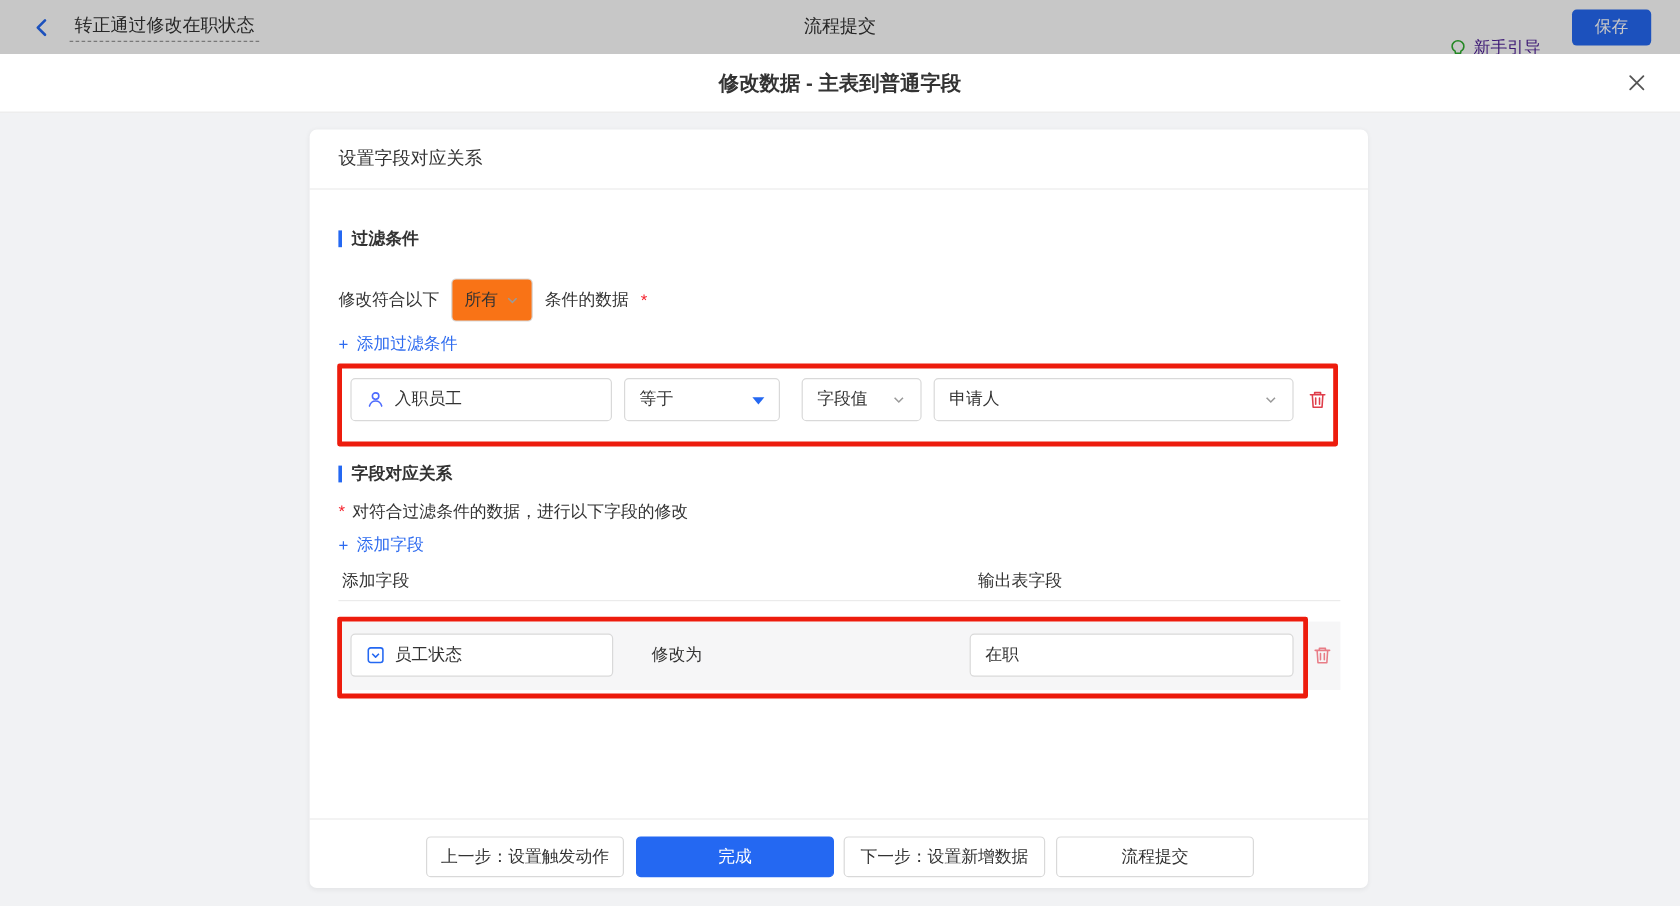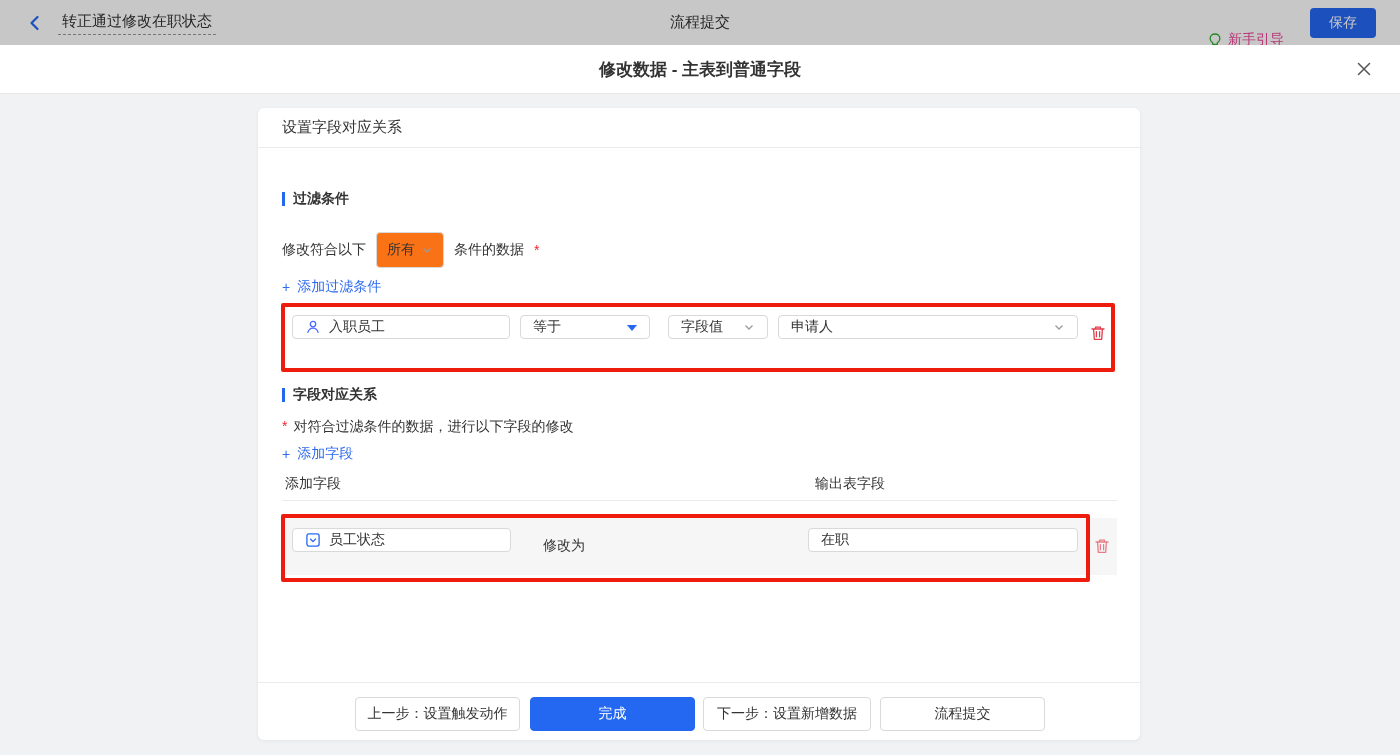--- a/index.html
+++ b/index.html
@@ -8,54 +8,54 @@
   .stage { position:relative; width:1400px; height:755px; background:#f1f2f4; overflow:hidden; }
 
   
   .topbar { position:absolute; left:0; top:0; width:1400px; height:45px; background:#ffffff;
             display:flex; align-items:center; }
   .tb-overlay { position:absolute; inset:0; background:rgba(0,0,0,0.22); pointer-events:none; }
   .tb-left { display:flex; align-items:center; margin-left:26px; gap:14px; }
   .tb-flow-name { font-size:15px; color:#333; border-bottom:1px dashed #9a9a9a; padding:2px 4px 3px 4px; }
   .tb-center { position:absolute; left:50%; transform:translateX(-50%); font-size:15px; color:#333; }
   .tb-right { position:absolute; right:24px; top:0; height:45px; display:flex; align-items:center; gap:26px; }
-  .guide { display:flex; align-items:center; gap:5px; color:#ec4899; font-size:14px; cursor:pointer;margin-top:34px; }
+  .guide { display:flex; align-items:center; gap:5px; color:#4c1d95; font-size:14px; cursor:pointer;margin-top:34px; }
   .save-btn { width:66px; height:30px; background:#2468f2; color:#fff; font-size:14px;
               border:none; border-radius:4px; cursor:pointer; font-family:inherit; }
 
   
   .modal-header { position:absolute; left:0; top:45px; width:1400px; height:49px; background:#fff;
                   border-bottom:1px solid #e9e9e9; display:flex; align-items:center; justify-content:center; }
   .modal-title { font-size:17px; font-weight:700; color:#333; }
   .close-btn { position:absolute; right:26px; top:14px; width:20px; height:20px; cursor:pointer;
                display:flex; align-items:center; justify-content:center; }
 
   
   .card { position:absolute; left:258px; top:108px; width:882px; height:632px; background:#fff;
           border-radius:6px; box-shadow:0 1px 4px rgba(0,0,0,0.06); }
-  .card-header { position:absolute; left:0; top:0; width:100%; height:40px; border-bottom:1px solid #ebebeb;
+  .card-header { position:absolute; left:0; top:0; width:100%; height:50px; border-bottom:1px solid #ebebeb;
                  display:flex; align-items:center; padding-left:24px; font-size:15px; color:#333; }
 
   .sec-title { position:absolute; left:24px; display:flex; align-items:center; gap:8px;
                font-size:14px; font-weight:700; color:#333; }
   .sec-bar { width:3px; height:14px; background:#2468f2; }
   .sec1 { top:82px; } .sec2 { top:278px; }
 
   .cond-line { position:absolute; left:24px; top:124px; height:36px; display:flex; align-items:center;
                gap:10px; font-size:14px; color:#333; }
   .req { color:#f5222d; font-size:14px; }
   .desc-line { position:absolute; left:24px; top:310px; display:flex; align-items:flex-start; gap:6px;
                font-size:14px; color:#333; }
 
   .add-link { position:absolute; left:24px; display:flex; align-items:center; gap:7px;
               color:#2e6bef; font-size:14px; cursor:pointer; }
   .add1 { top:170px; } .add2 { top:337px; }
 
   
-  .fld { position:absolute; height:24px; background:#fff; border:1px solid #d9d9d9; border-radius:4px;
+  .fld { position:absolute; height:36px; background:#fff; border:1px solid #d9d9d9; border-radius:4px;
          display:flex; align-items:center; padding:0 12px; font-size:14px; color:#333; cursor:pointer; }
   .fld .icon { display:flex; margin-right:8px; }
   .chev { margin-left:auto; display:flex; }
   .caret-blue { margin-left:auto; width:0; height:0; border:5px solid transparent;
                 border-top:6px solid #2468f2; transform:translateY(3px); }
 
   .r1f { top:207px; }
   .f-emp   { left:34px;  width:218px; }
   .f-op    { left:262px; width:130px; }
   .f-vtype { left:410px; width:100px; }

